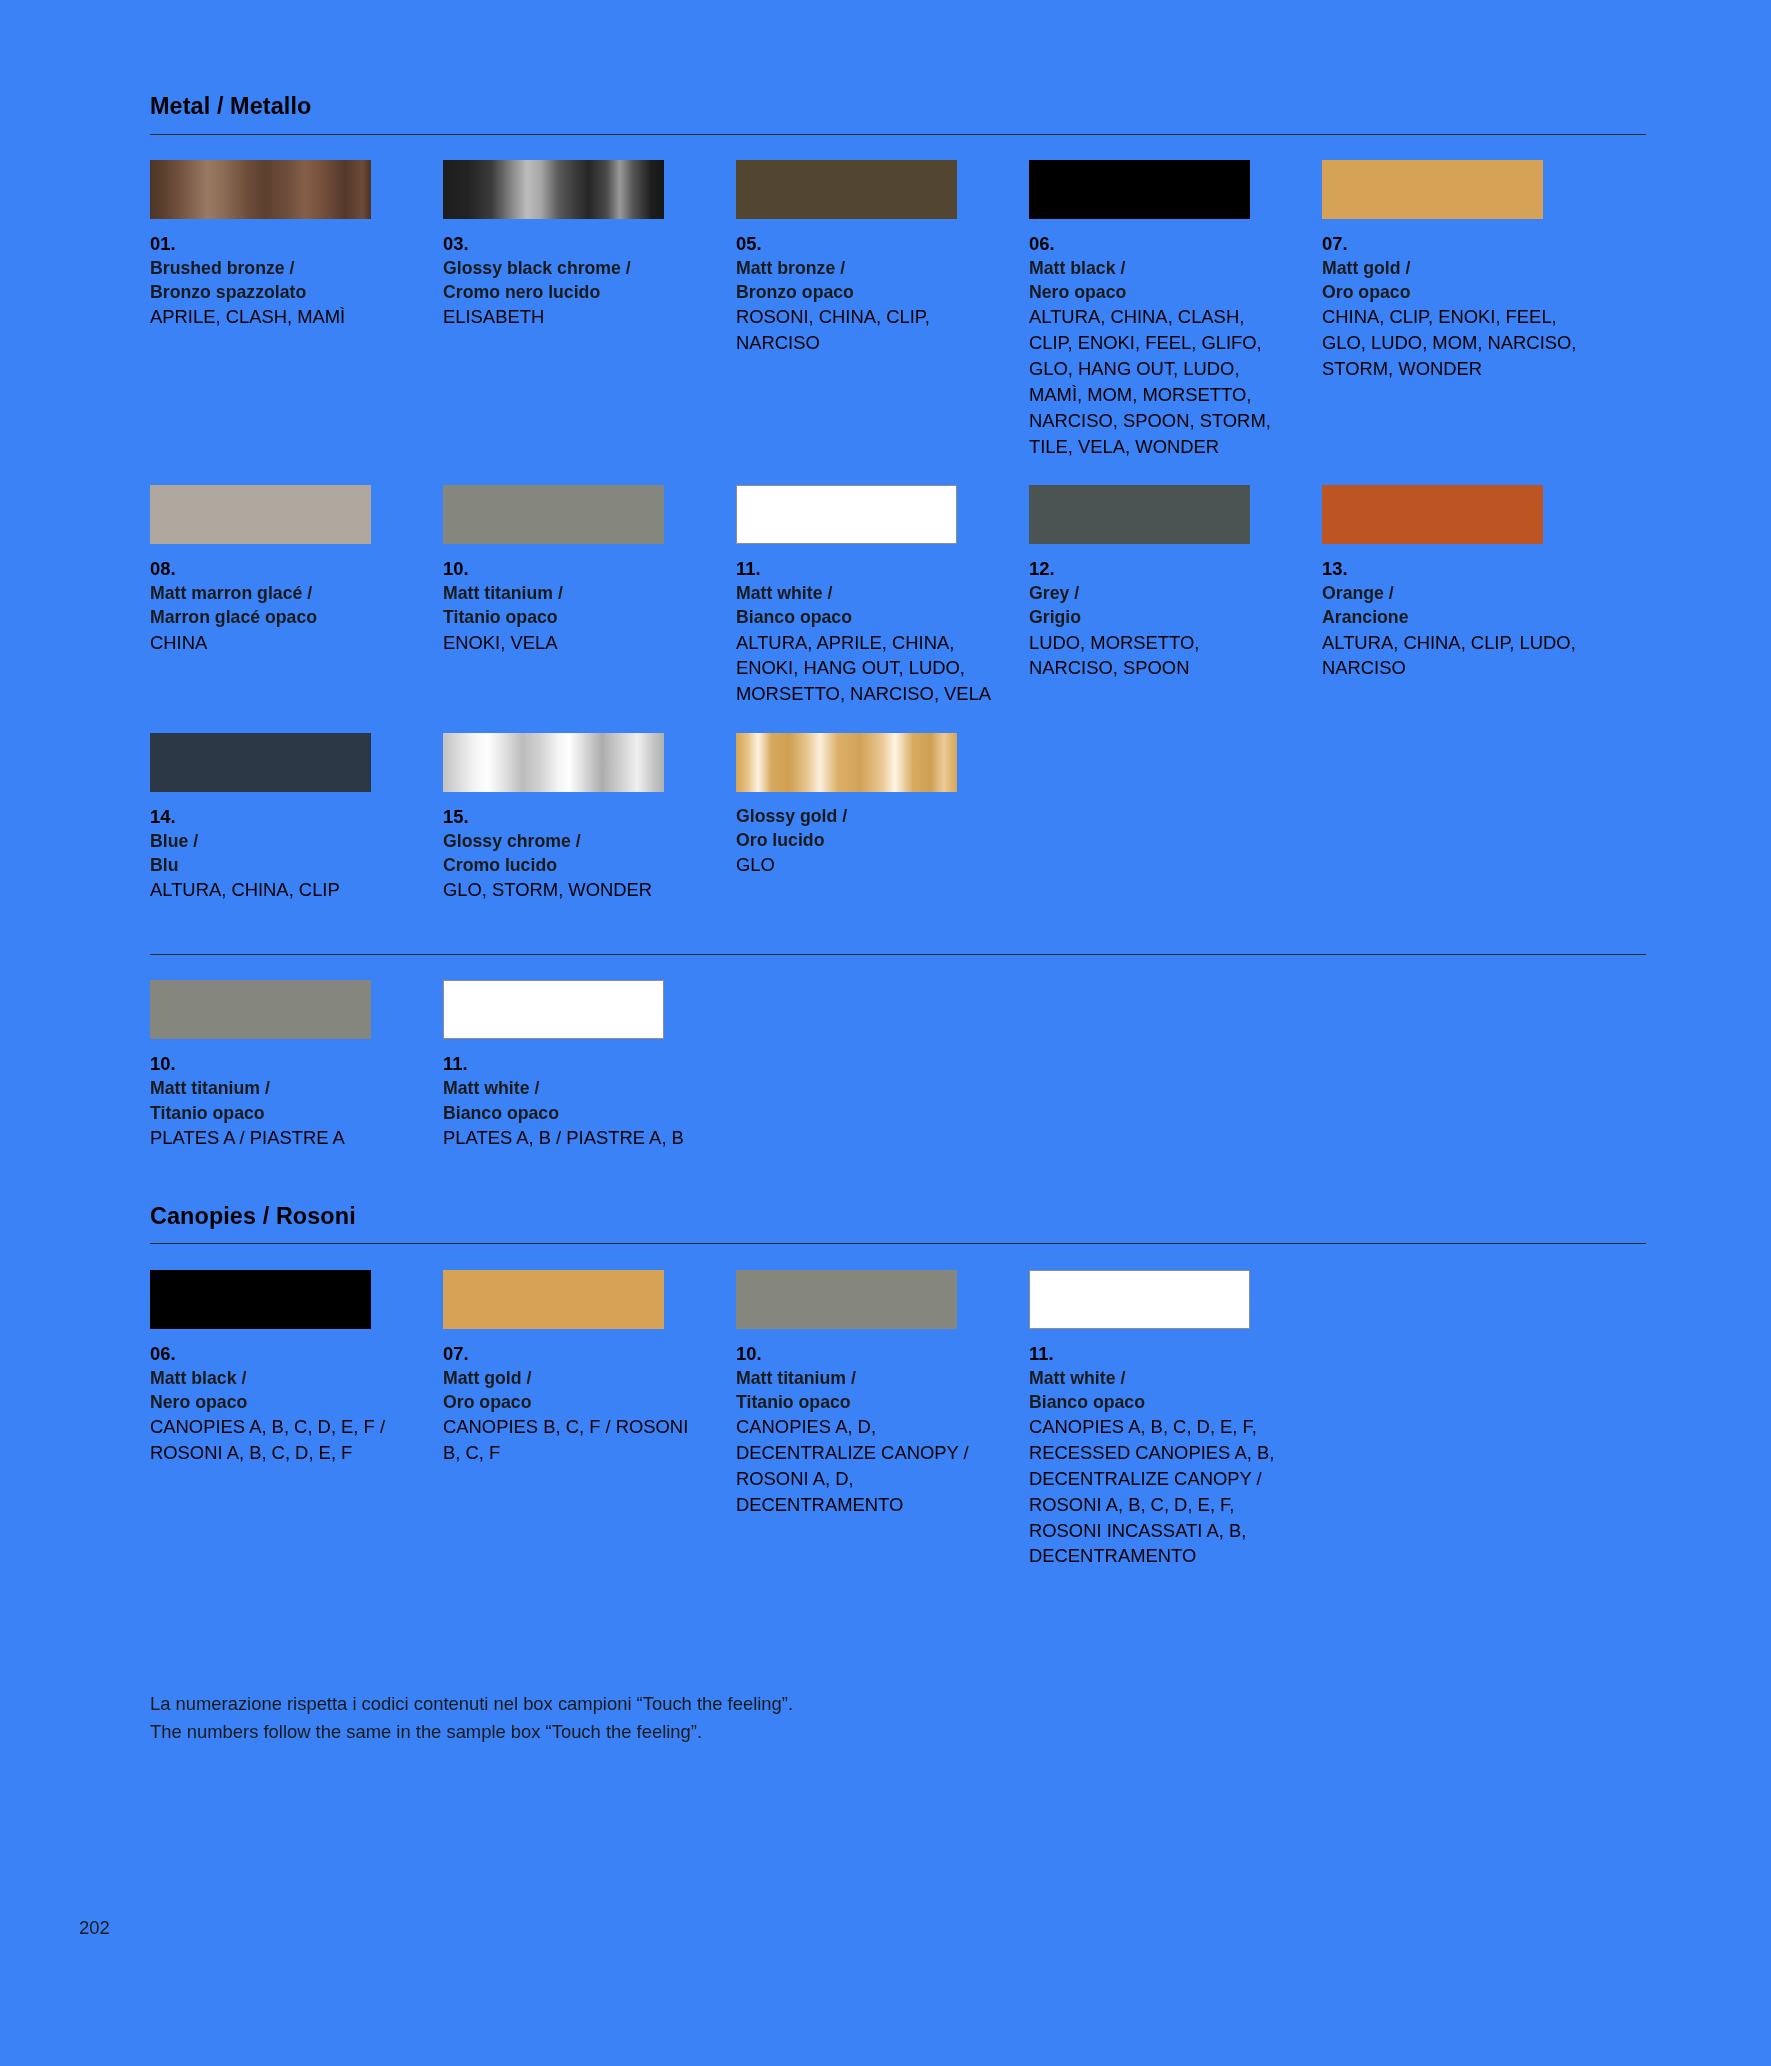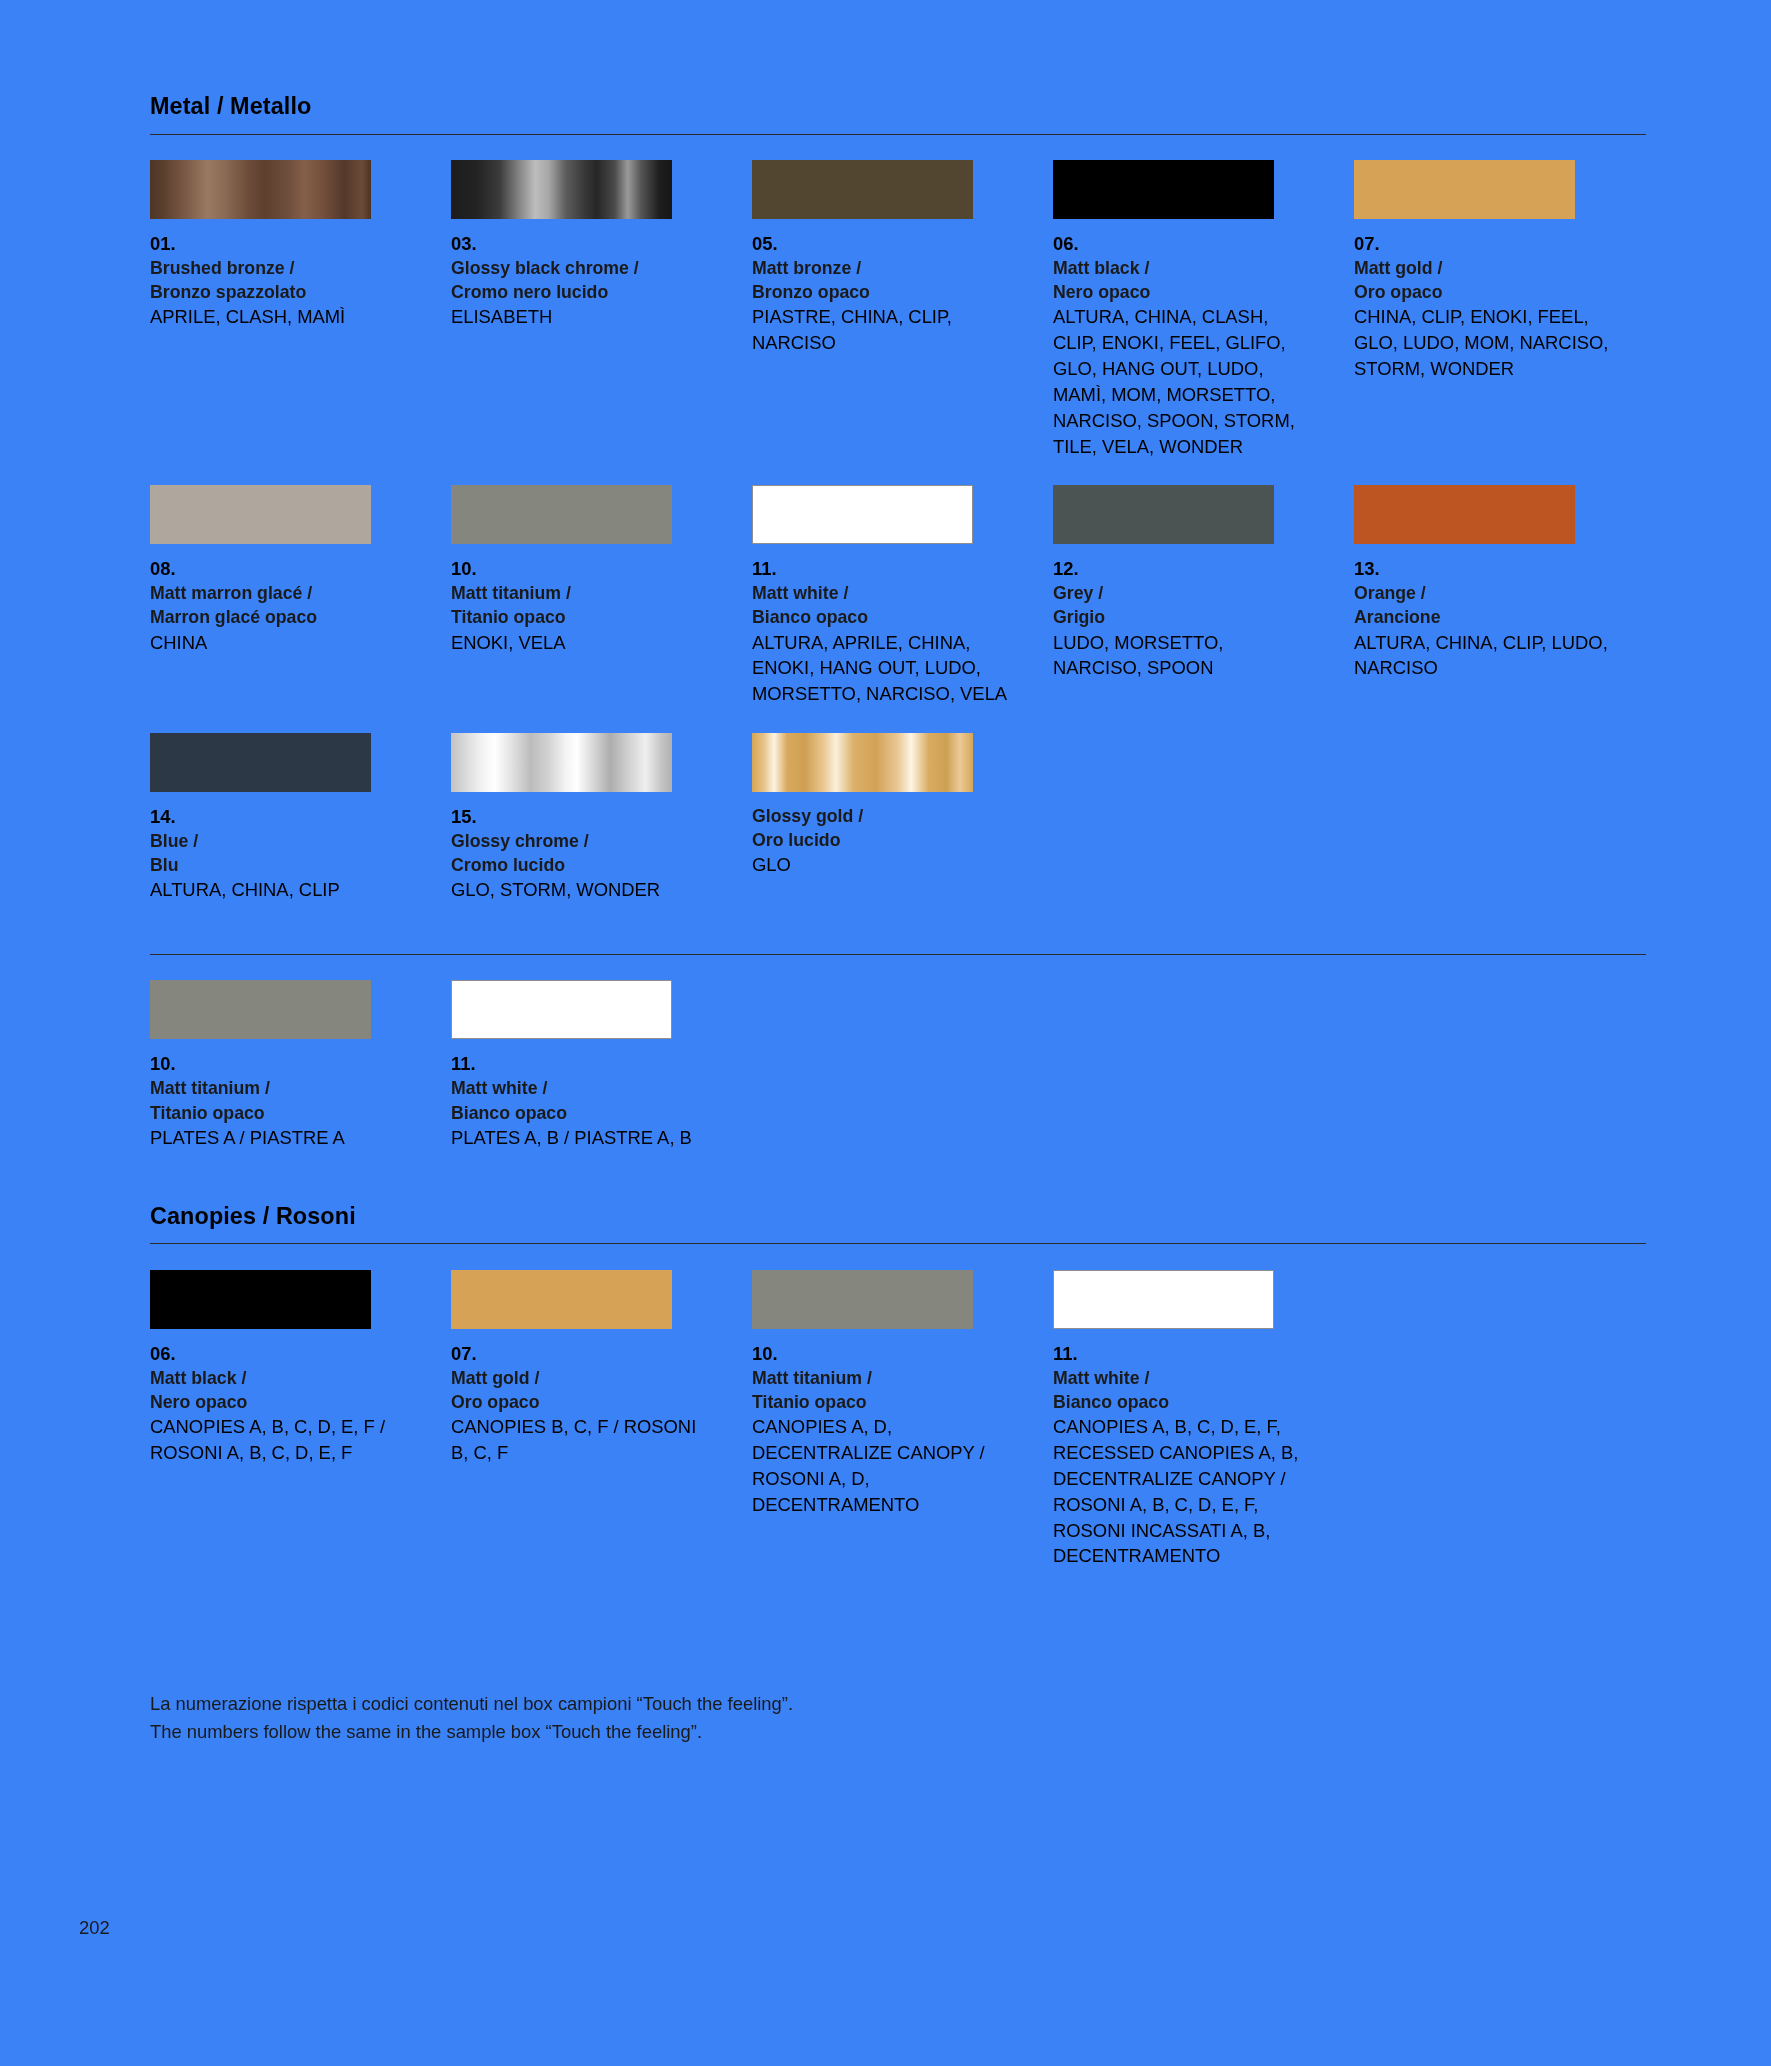--- a/index.html
+++ b/index.html
@@ -40,21 +40,21 @@
   .section-rule {
     border-top: 1.4px solid #2b2b2b;
     margin-top: 13.5px;
     width: 1496px;
   }
 
   
   .grid {
     display: grid;
     grid-template-columns: repeat(5, 293px);
-    column-gap: 8px;
+    column-gap: 0;
   }
   .row { margin-top: 25.5px; }
 
   .cell {
     width: 293px;
     box-sizing: border-box;
     padding-right: 30px;
   }
 
   .swatch {
@@ -130,21 +130,21 @@
 Cromo nero lucido</div>
               <div class="models">ELISABETH</div>
             </div>
           </div>
           <div class="cell">
             <div class="swatch" style="background:#524630;"></div>
             <div class="caption">
               <div class="code">05.</div>
               <div class="name">Matt bronze /
 Bronzo opaco</div>
-              <div class="models">PIASTRE, CHINA, CLIP, NARCISO</div>
+              <div class="models">ROSONI, CHINA, CLIP, NARCISO</div>
             </div>
           </div>
           <div class="cell">
             <div class="swatch" style="background:#000000;"></div>
             <div class="caption">
               <div class="code">06.</div>
               <div class="name">Matt black /
 Nero opaco</div>
               <div class="models">ALTURA, CHINA, CLASH, CLIP, ENOKI, FEEL, GLIFO, GLO, HANG OUT, LUDO, MAMÌ, MOM, MORSETTO, NARCISO, SPOON, STORM, TILE, VELA, WONDER</div>
             </div>

